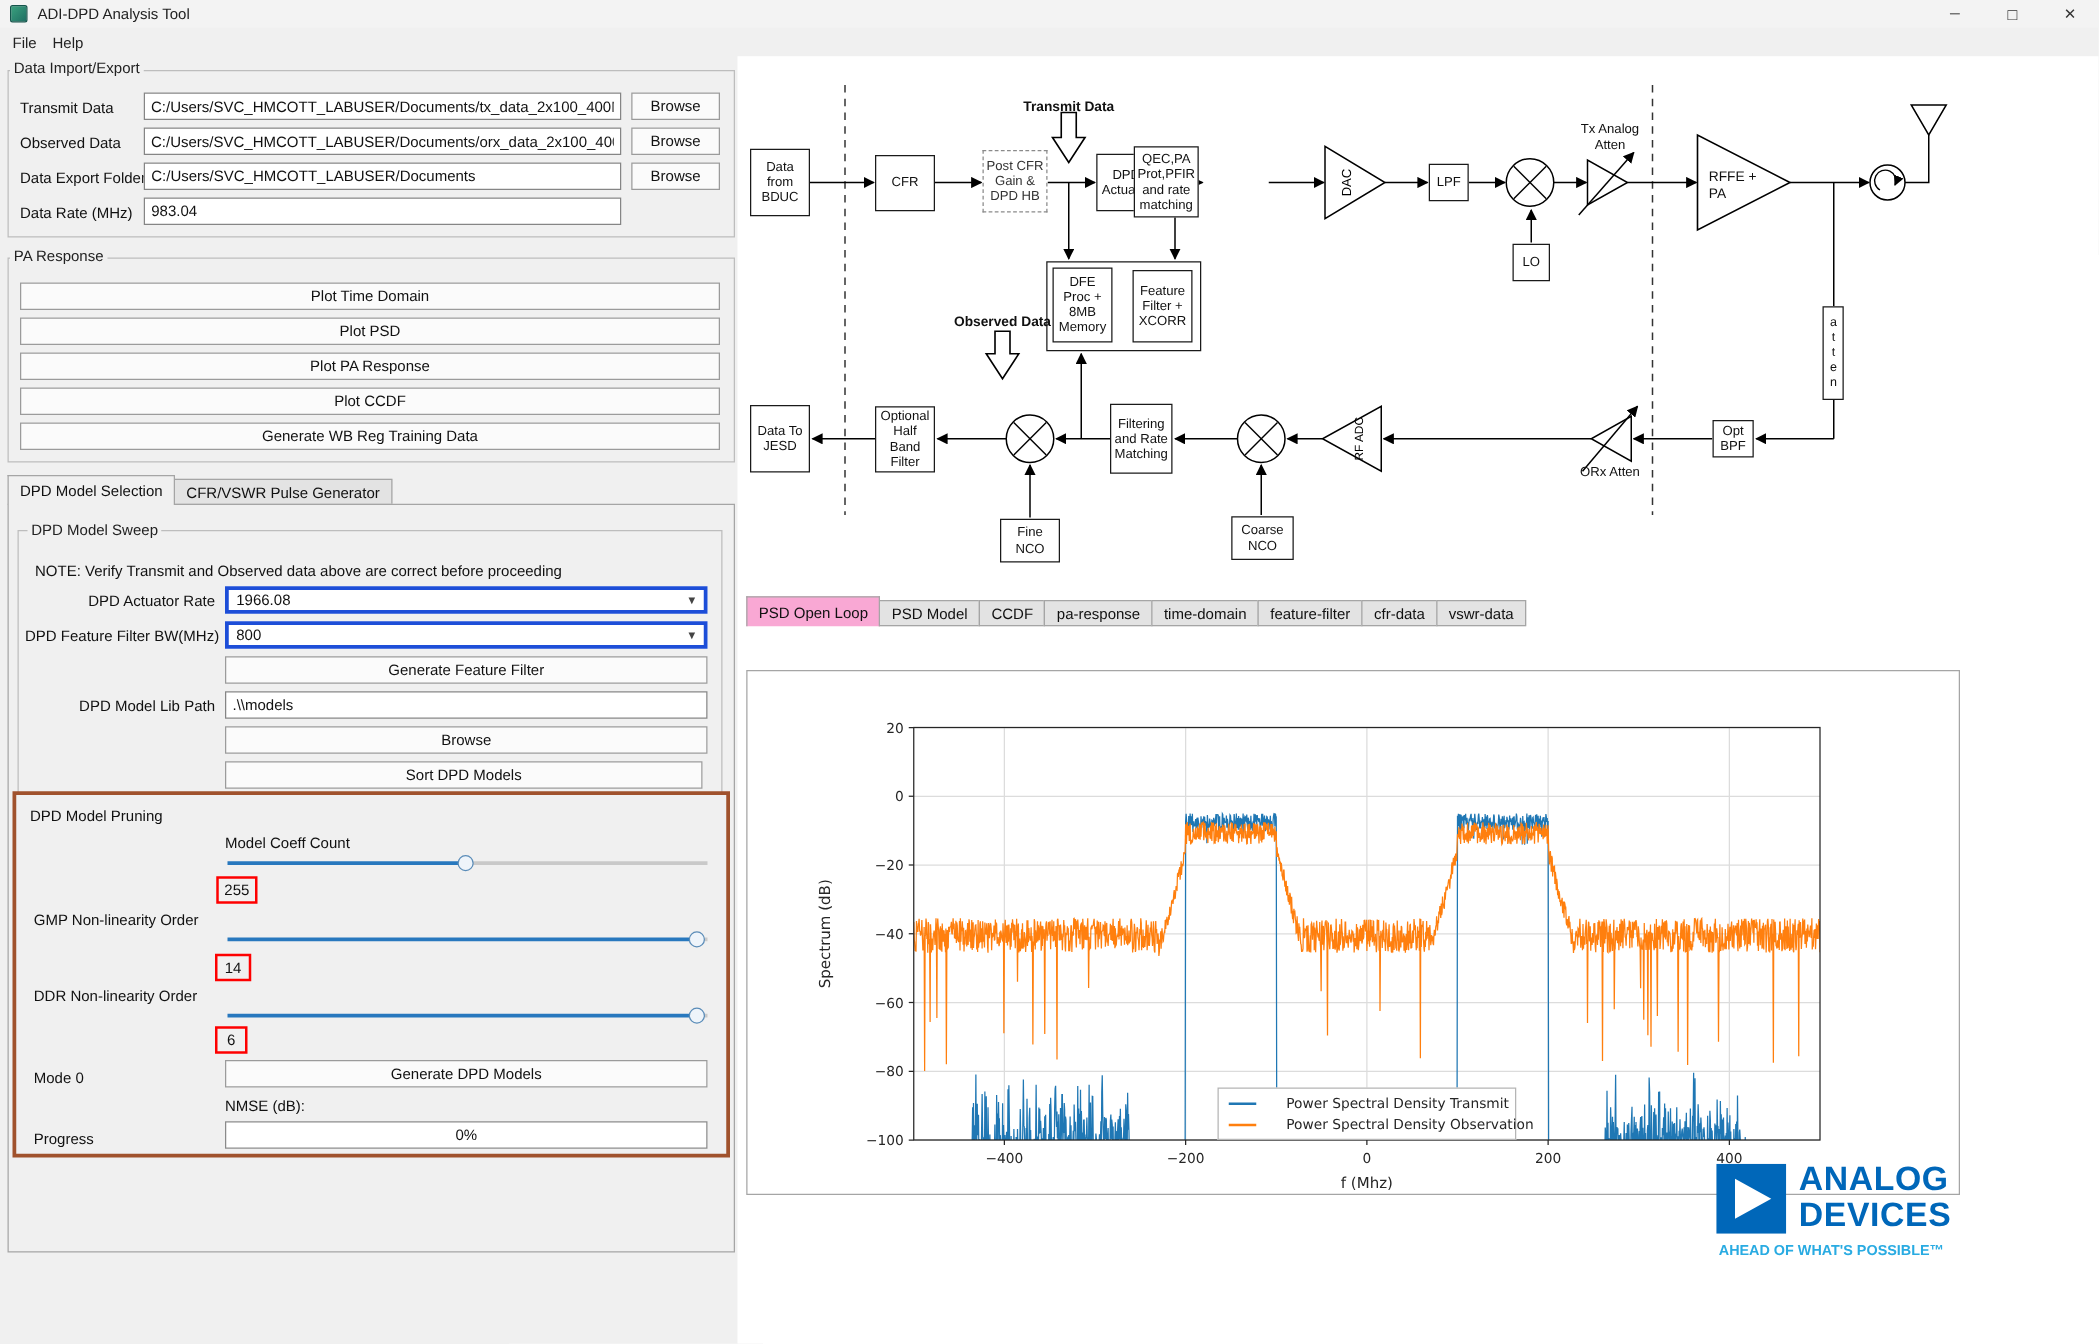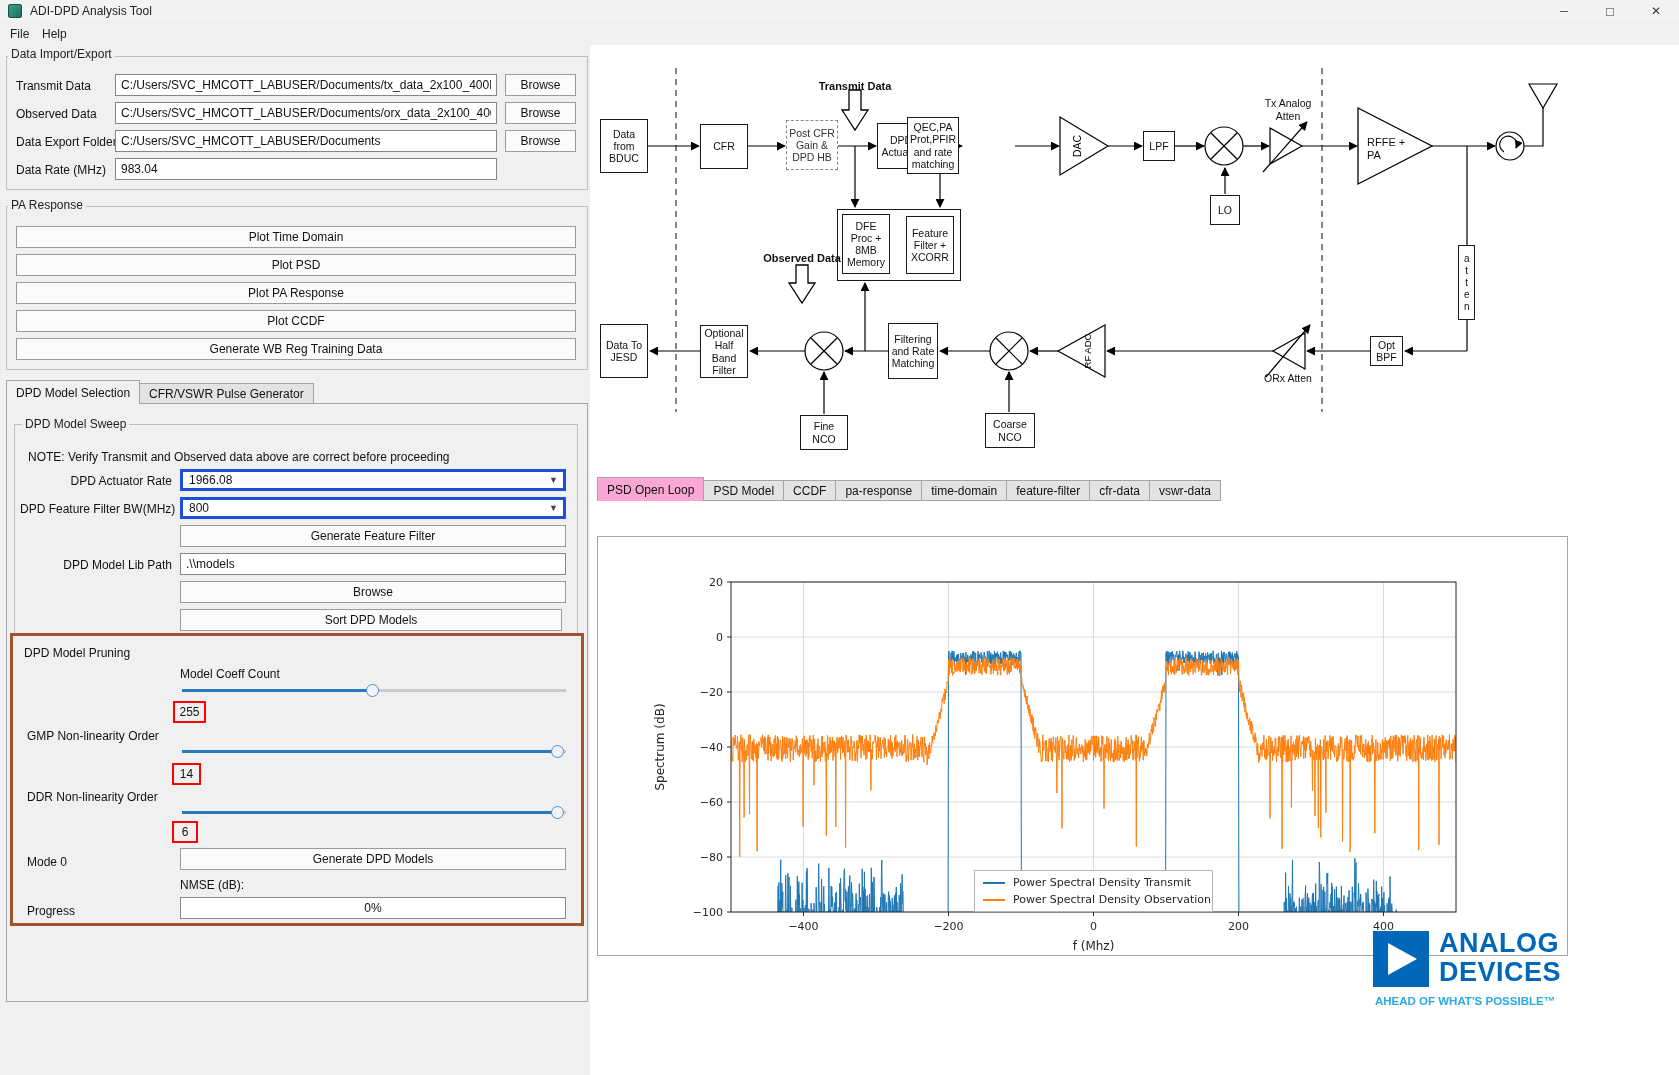--- a/index.html
+++ b/index.html
@@ -42,21 +42,21 @@
   
   .dbox{position:absolute;border:1px solid #1a1a1a;background:#fff;display:flex;align-items:center;justify-content:center;text-align:center;font-size:10.5px;line-height:1.15;padding:1px;color:#111;}
   .dbox.dashed{border:1px dashed #8a8a8a;color:#333;}
   .dbox.noborder{border:none;background:transparent;justify-content:flex-start;text-align:left;}
   .dbox.outer{background:transparent;}
   .dlabel{position:absolute;font-size:10.5px;text-align:center;color:#111;line-height:1.2;}
   .dlabel.b{font-weight:bold;font-size:11px;}
   .vert{writing-mode:vertical-rl;text-orientation:upright;letter-spacing:1px;font-size:10px;}
   
   .legend{position:absolute;left:376px;top:333px;width:239px;background:#fff;border:1px solid #b5b5b5;font-family:"DejaVu Sans",sans-serif;font-size:11px;color:#262626;padding:5px 8px;display:flex;flex-direction:column;gap:4px;}
-  .legend-row{display:flex;align-items:center;gap:8px;white-space:nowrap;}
+  .legend-row{display:flex;align-items:center;gap:24px;white-space:nowrap;}
   .swatch{width:22px;height:2px;flex:0 0 22px;}
 </style>
 </head>
 <body>
 
 <div class="titlebar">
   <div class="app-icon"></div>
   <span class="title-text">ADI-DPD Analysis Tool</span>
   <div class="winbtn" style="right:92px;">
       <span>─</span>

